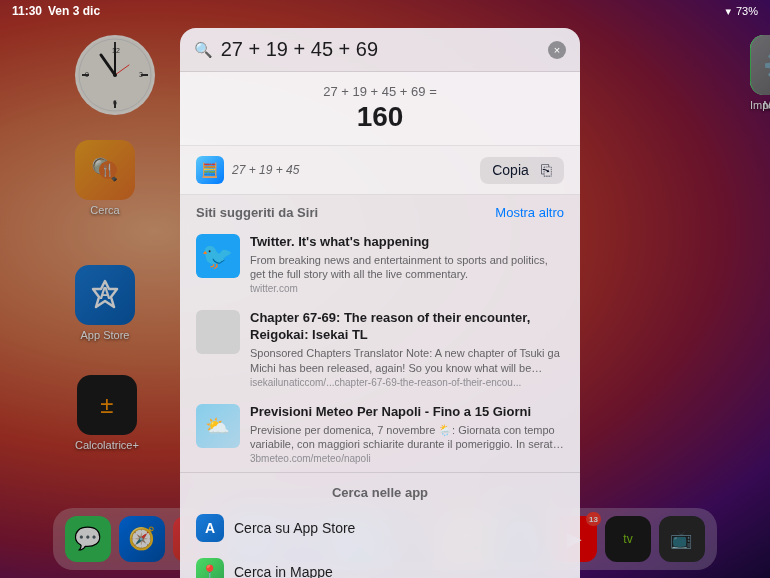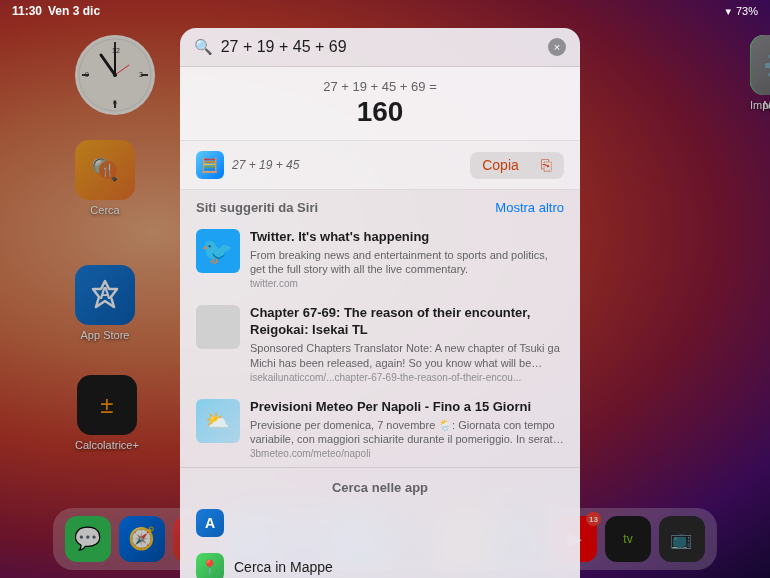--- a/index.html
+++ b/index.html
@@ -147,21 +147,21 @@
       padding: 10px 14px;
       gap: 8px;
       border-bottom: 1px solid rgba(0,0,0,0.1);
     }
     .search-icon-wrap {
       color: #8e8e93;
       font-size: 15px;
     }
     .search-input-text {
       flex: 1;
-      font-size: 16px;
+      font-size: 20px;
       color: #1c1c1e;
       font-weight: 400;
     }
     .clear-btn {
       width: 18px;
       height: 18px;
       background: #8e8e93;
       border-radius: 50%;
       display: flex;
       align-items: center;
@@ -215,24 +215,24 @@
     .copy-equation-small {
       font-size: 12px;
       color: #636366;
       font-style: italic;
     }
     .copy-btn {
       background: rgba(0,0,0,0.08);
       border-radius: 8px;
       padding: 5px 12px;
       font-size: 14px;
-      color: #c2410c;
+      color: #0f172a;
       display: flex;
       align-items: flex-start;
-      gap: 22px;
+      gap: 12px;
       cursor: pointer;
     }
     .copy-btn-icon { font-size: 14px; }
 
     
     .section-header {
       display: flex;
       align-items: center;
       justify-content: space-between;
       padding: 10px 16px 6px;
@@ -562,20 +562,21 @@
     </div>
   </div>
 
   <div class="apps-section">
     <div class="apps-section-title">Cerca nelle app</div>
 
     <div class="app-search-item">
       <div class="app-search-icon" style="background:linear-gradient(135deg,#1a7cd9,#0a5fb5);">
         <span style="color:white;font-size:14px;font-weight:700;">A</span>
       </div>
+      <span class="app-search-label">Cerca su App Store</span>
     </div>
 
     <div class="app-search-item">
       <div class="app-search-icon" style="background:linear-gradient(135deg,#4cd964,#30a44e);">
         <span style="font-size:14px;">📍</span>
       </div>
       <span class="app-search-label">Cerca in Mappe</span>
     </div>
   </div>
 </div>

